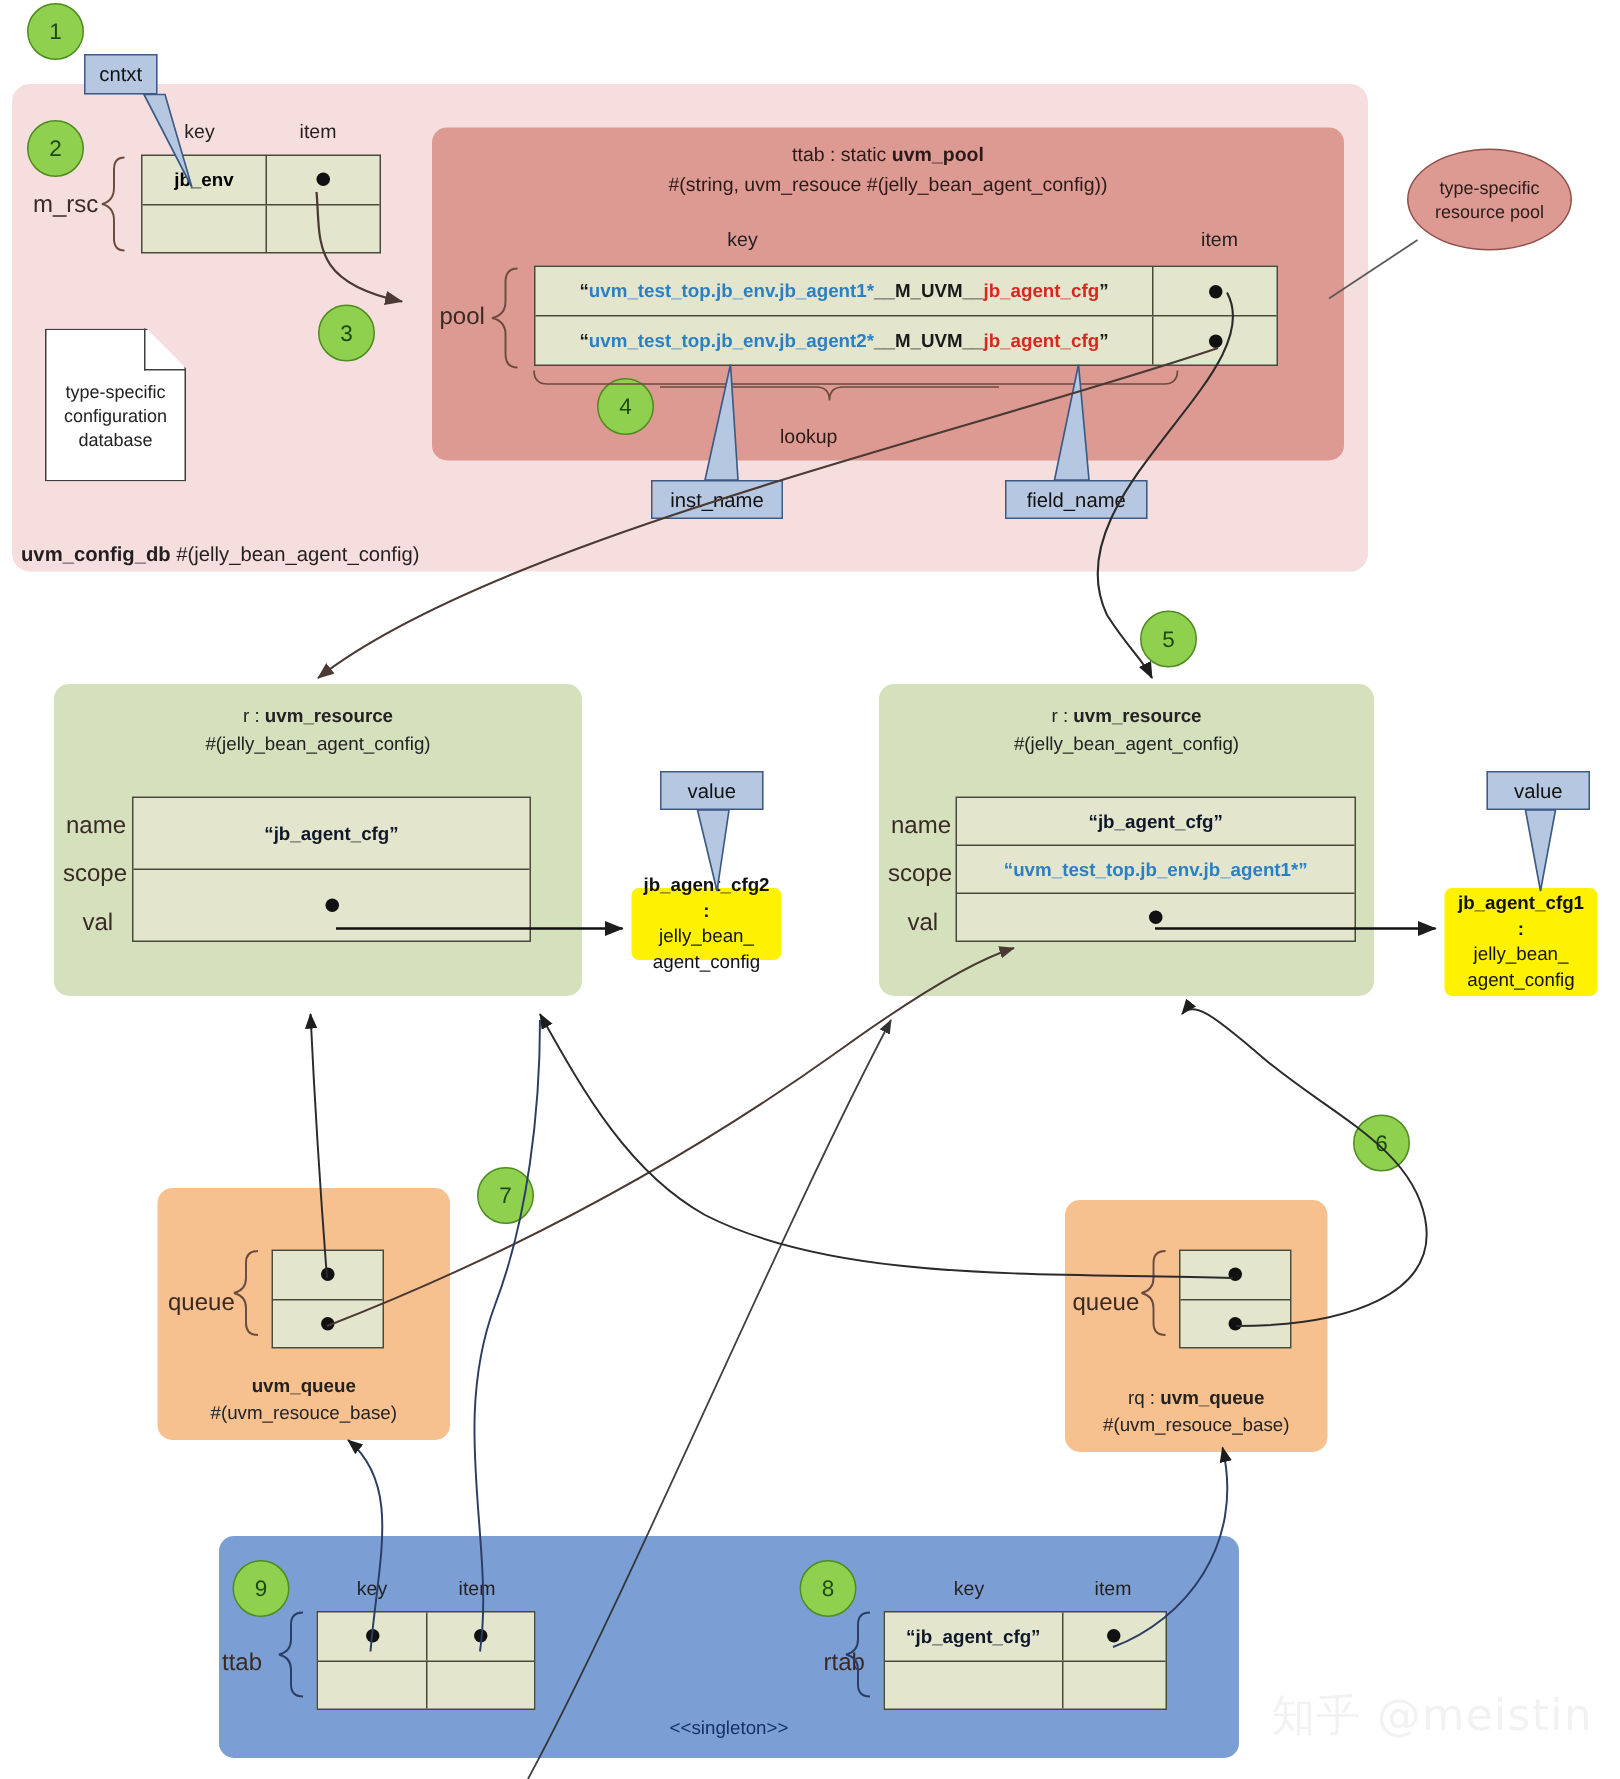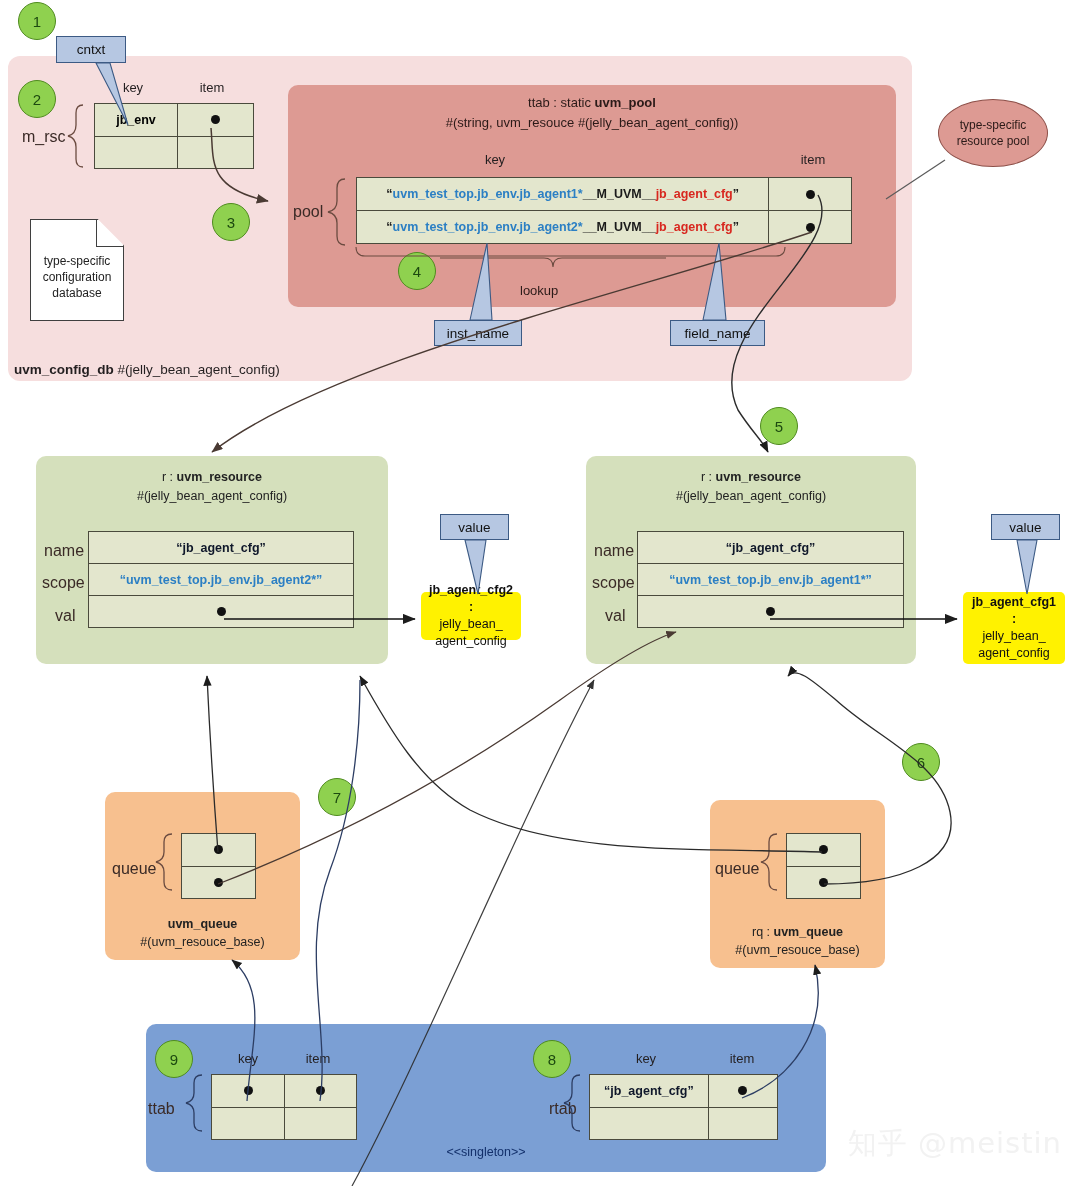--- a/index.html
+++ b/index.html
@@ -306,25 +306,20 @@
   </div>
 
   <div class="tbl" style="left:88px;top:531px;width:266px;height:97px;">
     <div class="row">
       <div class="cell" style="width:266px;">
           <span class="s-red">“jb_agent_cfg”</span>
         </div>
     </div>
     <div class="row">
       <div class="cell" style="width:266px;">
-          <span class="s-blue">“uvm_test_top.jb_env.jb_agent2*”</span>
-        </div>
-    </div>
-    <div class="row">
-      <div class="cell" style="width:266px;">
           <span class="dot"></span>
         </div>
     </div>
   </div>
   <div class="rowlabel" style="left:44px;top:542px;">name</div>
   <div class="rowlabel" style="left:42px;top:574px;">scope</div>
   <div class="rowlabel" style="left:55px;top:607px;">val</div>
 
   <div class="ynote" style="left:421px;top:592px;width:100px;height:48px;">
     <b>jb_agent_cfg2 :</b>
@@ -443,21 +438,21 @@
           <span class="dot"></span>
         </div>
     </div>
     <div class="row">
       <div class="cell" style="width:119px;"></div>
       <div class="cell" style="width:70px;"></div>
     </div>
   </div>
   <div class="rowlabel" style="left:549px;top:1100px;">rtab</div>
 
-  <div class="callout" style="left:56px;top:36px;width:70px;height:27px;">cntxt</div>
+  <div class="callout" style="left:56px;top:36px;width:49px;height:27px;">cntxt</div>
   <div class="callout" style="left:434px;top:320px;width:88px;height:26px;">inst_name</div>
   <div class="callout" style="left:670px;top:320px;width:95px;height:26px;">field_name</div>
 
   <div class="badge" style="left:18px;top:2px;">1</div>
   <div class="badge" style="left:18px;top:80px;">2</div>
   <div class="badge" style="left:212px;top:203px;">3</div>
   <div class="badge" style="left:398px;top:252px;">4</div>
   <div class="badge" style="left:760px;top:407px;">5</div>
   <div class="badge" style="left:902px;top:743px;">6</div>
   <div class="badge" style="left:318px;top:778px;">7</div>

